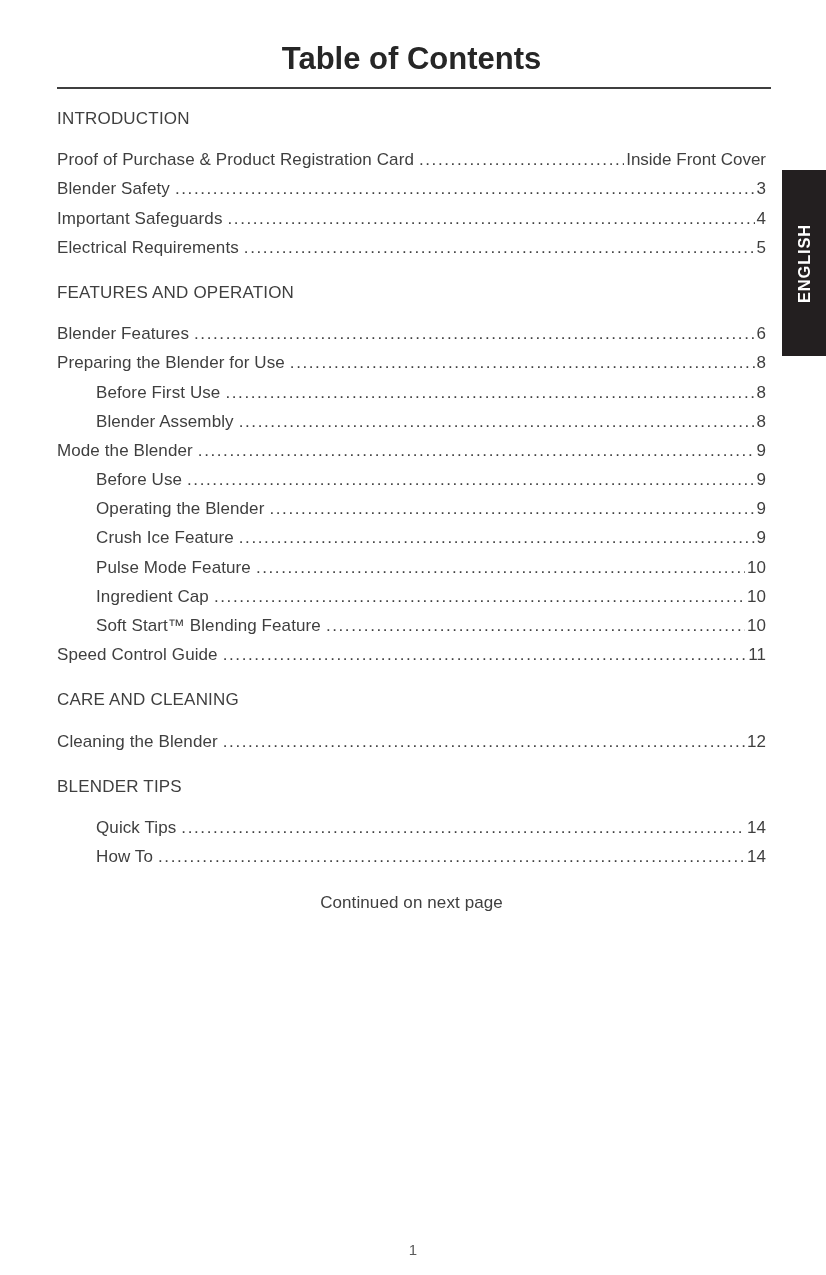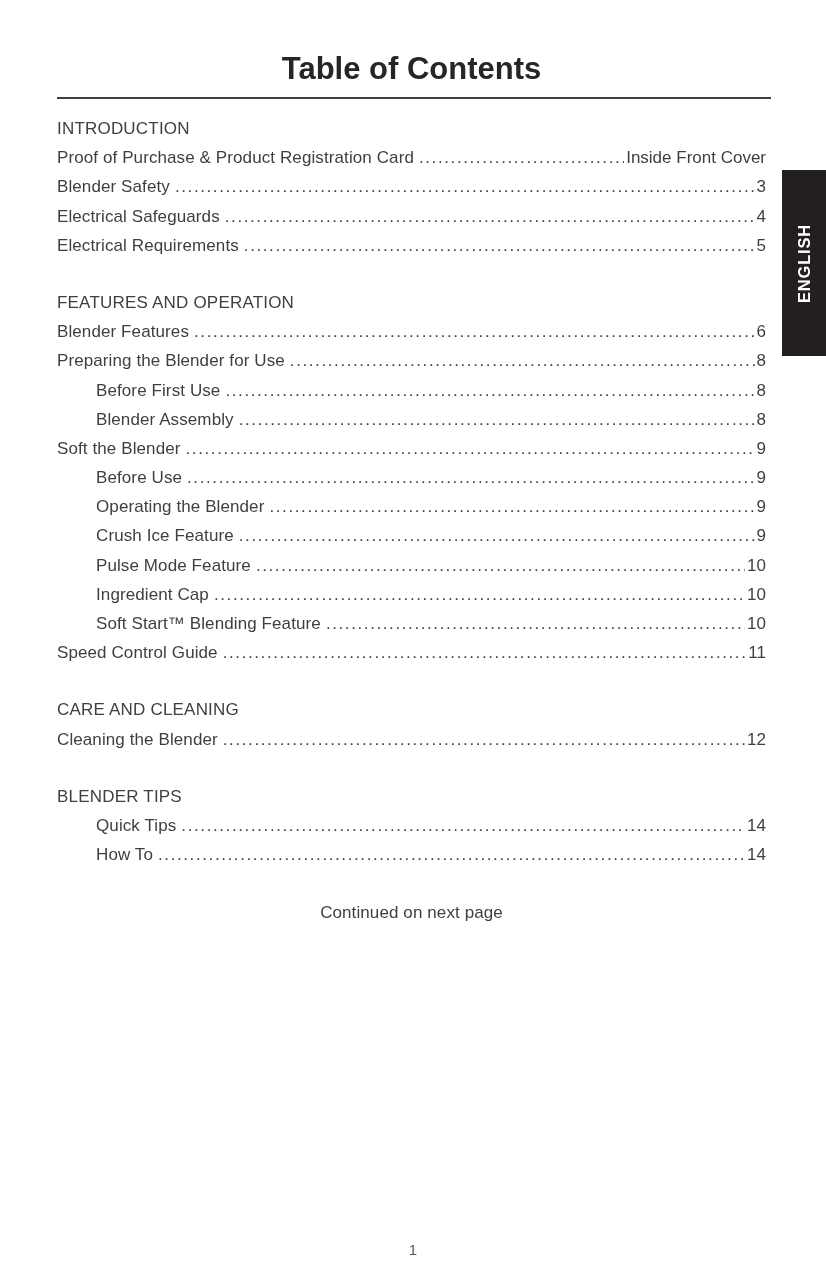--- a/index.html
+++ b/index.html
@@ -16,21 +16,21 @@
     color: #3f3f3f;
   }
   .content {
     position: absolute;
     left: 57px;
     top: 0;
     width: 709px;
   }
   .page-title {
     margin: 0;
-    padding-top: 50px;
+    padding-top: 40px;
     text-align: center;
     font-size: 31px;
     font-weight: bold;
     letter-spacing: 0px;
     color: #262626;
     line-height: 38px;
   }
   .title-divider {
     margin-top: 9px;
     height: 2px;
@@ -53,20 +53,21 @@
   .toc-row {
     display: flex;
     align-items: baseline;
     line-height: 29.2px;
     height: 29.2px;
     white-space: nowrap;
   }
   .toc-row .entry-label {
     flex: 0 0 auto;
     letter-spacing: 0.1px;
+    margin-top: 12px;
   }
   .toc-row.indent .entry-label { padding-left: 39px; text-align: center; }
   .leader-dots {
     flex: 1 1 auto;
     overflow: hidden;
     margin: 0 2px 0 5px;
     min-width: 10px;
   }
   .leader-dots::after {
     content: "....................................................................................................................................................................................................................";
@@ -126,21 +127,21 @@
           <span class="entry-label">Proof of Purchase &amp; Product Registration Card</span>
           <span class="leader-dots"></span>
           <span class="entry-page">Inside Front Cover</span>
         </div>
         <div class="toc-row">
           <span class="entry-label">Blender Safety</span>
           <span class="leader-dots"></span>
           <span class="entry-page">3</span>
         </div>
         <div class="toc-row">
-          <span class="entry-label">Electrical Safeguards</span>
+          <span class="entry-label">Important Safeguards</span>
           <span class="leader-dots"></span>
           <span class="entry-page">4</span>
         </div>
         <div class="toc-row">
           <span class="entry-label">Electrical Requirements</span>
           <span class="leader-dots"></span>
           <span class="entry-page">5</span>
         </div>
       </div>
       <div class="toc-section">
@@ -159,21 +160,21 @@
           <span class="entry-label">Before First Use</span>
           <span class="leader-dots"></span>
           <span class="entry-page">8</span>
         </div>
         <div class="toc-row indent">
           <span class="entry-label">Blender Assembly</span>
           <span class="leader-dots"></span>
           <span class="entry-page">8</span>
         </div>
         <div class="toc-row">
-          <span class="entry-label">Soft the Blender</span>
+          <span class="entry-label">Mode the Blender</span>
           <span class="leader-dots"></span>
           <span class="entry-page">9</span>
         </div>
         <div class="toc-row indent">
           <span class="entry-label">Before Use</span>
           <span class="leader-dots"></span>
           <span class="entry-page">9</span>
         </div>
         <div class="toc-row indent">
           <span class="entry-label">Operating the Blender</span>

